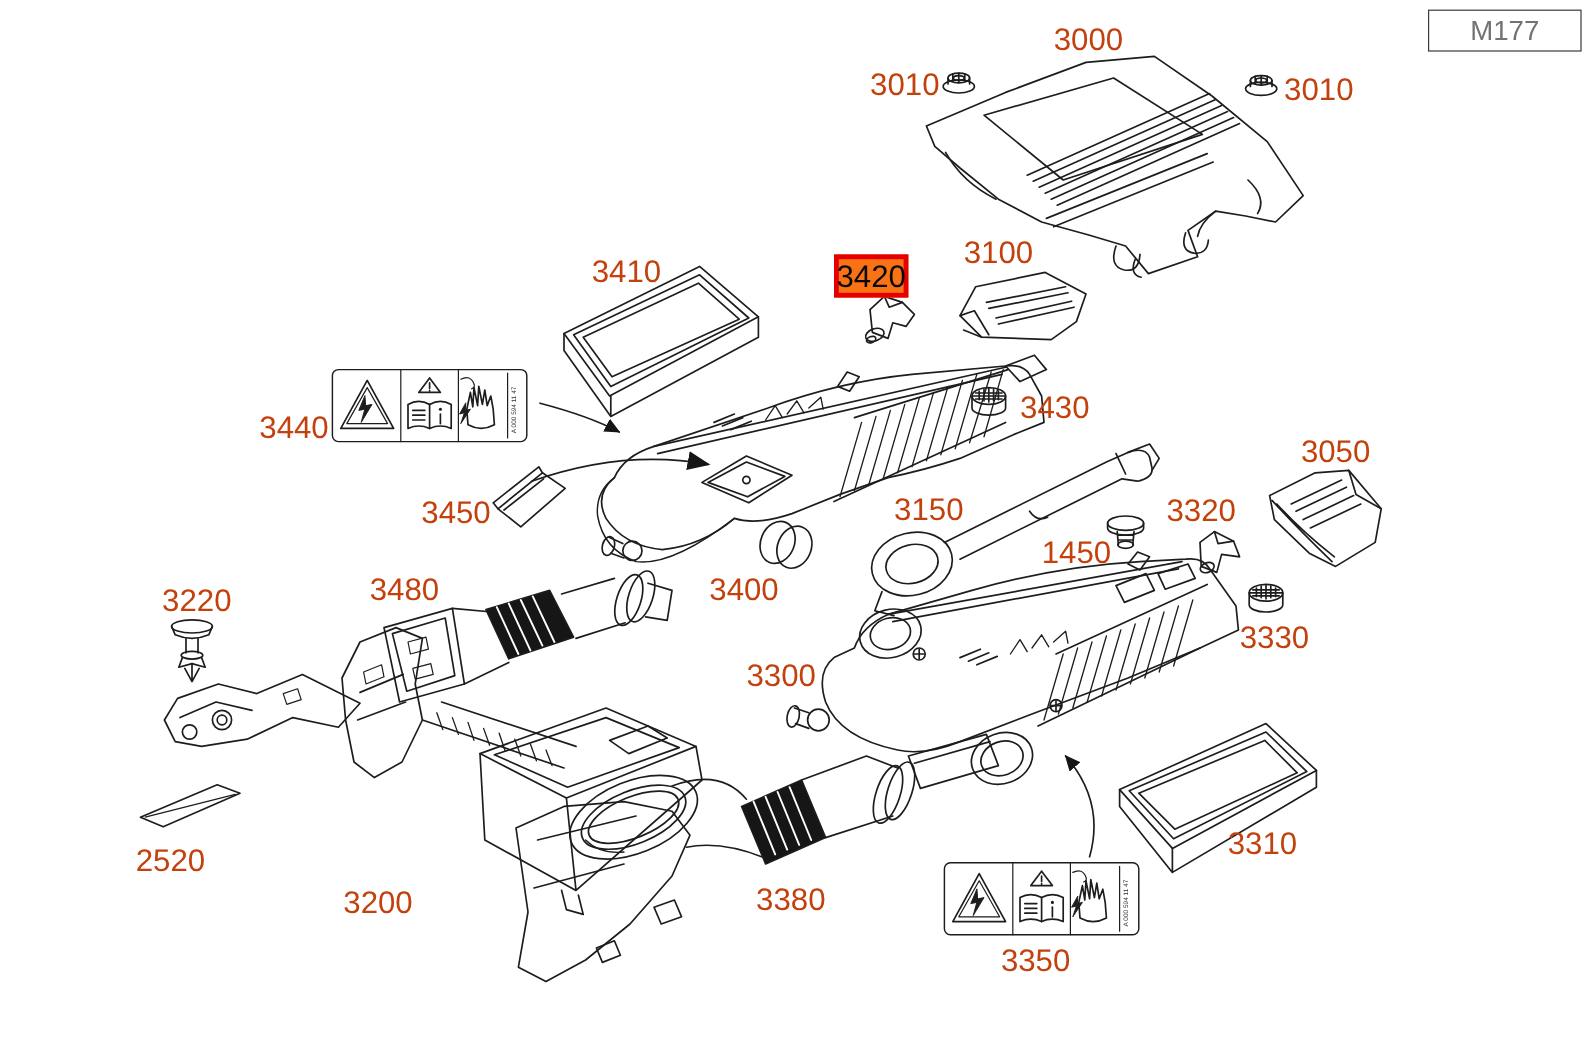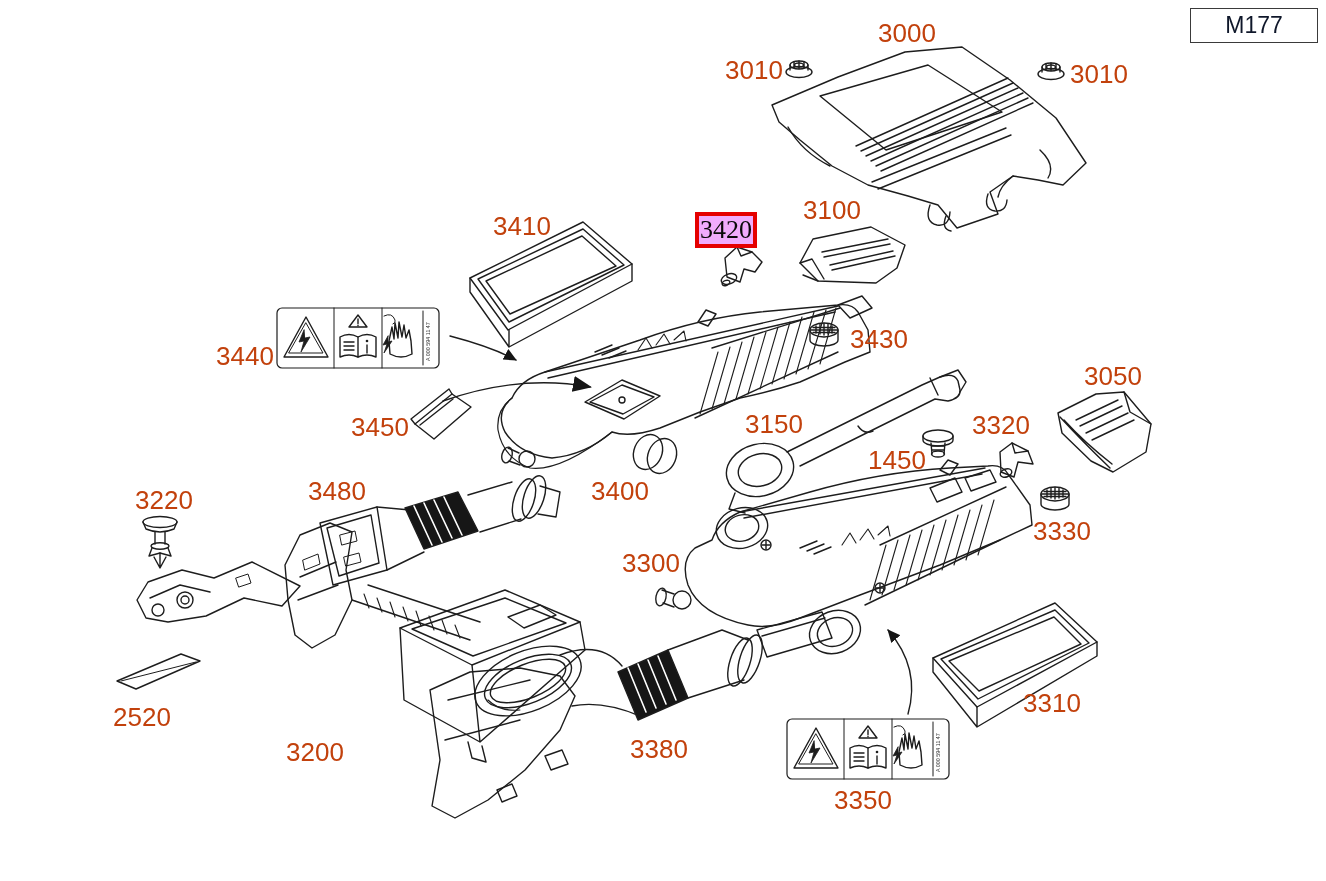--- a/index.html
+++ b/index.html
@@ -4,24 +4,24 @@
 <style>
   html,body{margin:0;padding:0;background:#fff;}
   .stage{position:relative;width:1326px;height:881px;background:#ffffff;overflow:hidden;
          font-family:"Liberation Sans",sans-serif;}
   .stage svg{position:absolute;left:0;top:0;}
   svg *{vector-effect:non-scaling-stroke;}
   .lineart{stroke:#1d1d1d;fill:none;stroke-width:1.4;stroke-linejoin:round;stroke-linecap:round;}
   .plabel{position:absolute;transform:translate(-50%,-50%);font-size:26px;color:#c2410c;
           white-space:nowrap;letter-spacing:0px;line-height:1;cursor:pointer;}
   .badge{position:absolute;left:1190px;top:8px;width:126px;height:33px;border:1.5px solid #3a3a3a;
-         display:flex;align-items:center;justify-content:center;font-size:23px;color:#0f172a;background:#fff;}
+         display:flex;align-items:center;justify-content:center;font-size:23px;color:#737373;background:#fff;}
   .hlbox{position:absolute;left:695px;top:212px;width:54px;height:28px;border:4.5px solid #e50000;
          display:flex;align-items:center;justify-content:center;font-size:26px;color:#0a0a0a;
-         background:#f0abfc;cursor:pointer;z-index:3;font-family:Liberation Serif, serif;}
+         background:#f97316;cursor:pointer;z-index:3;}
 </style>
 </head>
 <body>
 
 <div class="stage">
 
 <svg width="1326" height="881" viewBox="0 0 1326 881">
   <defs>
     <marker id="ah" markerUnits="userSpaceOnUse" markerWidth="15" markerHeight="13" refX="12" refY="6" orient="auto">
       <path d="M0,0 L13,6 L0,12 Z" fill="#151515" stroke="none"></path>

